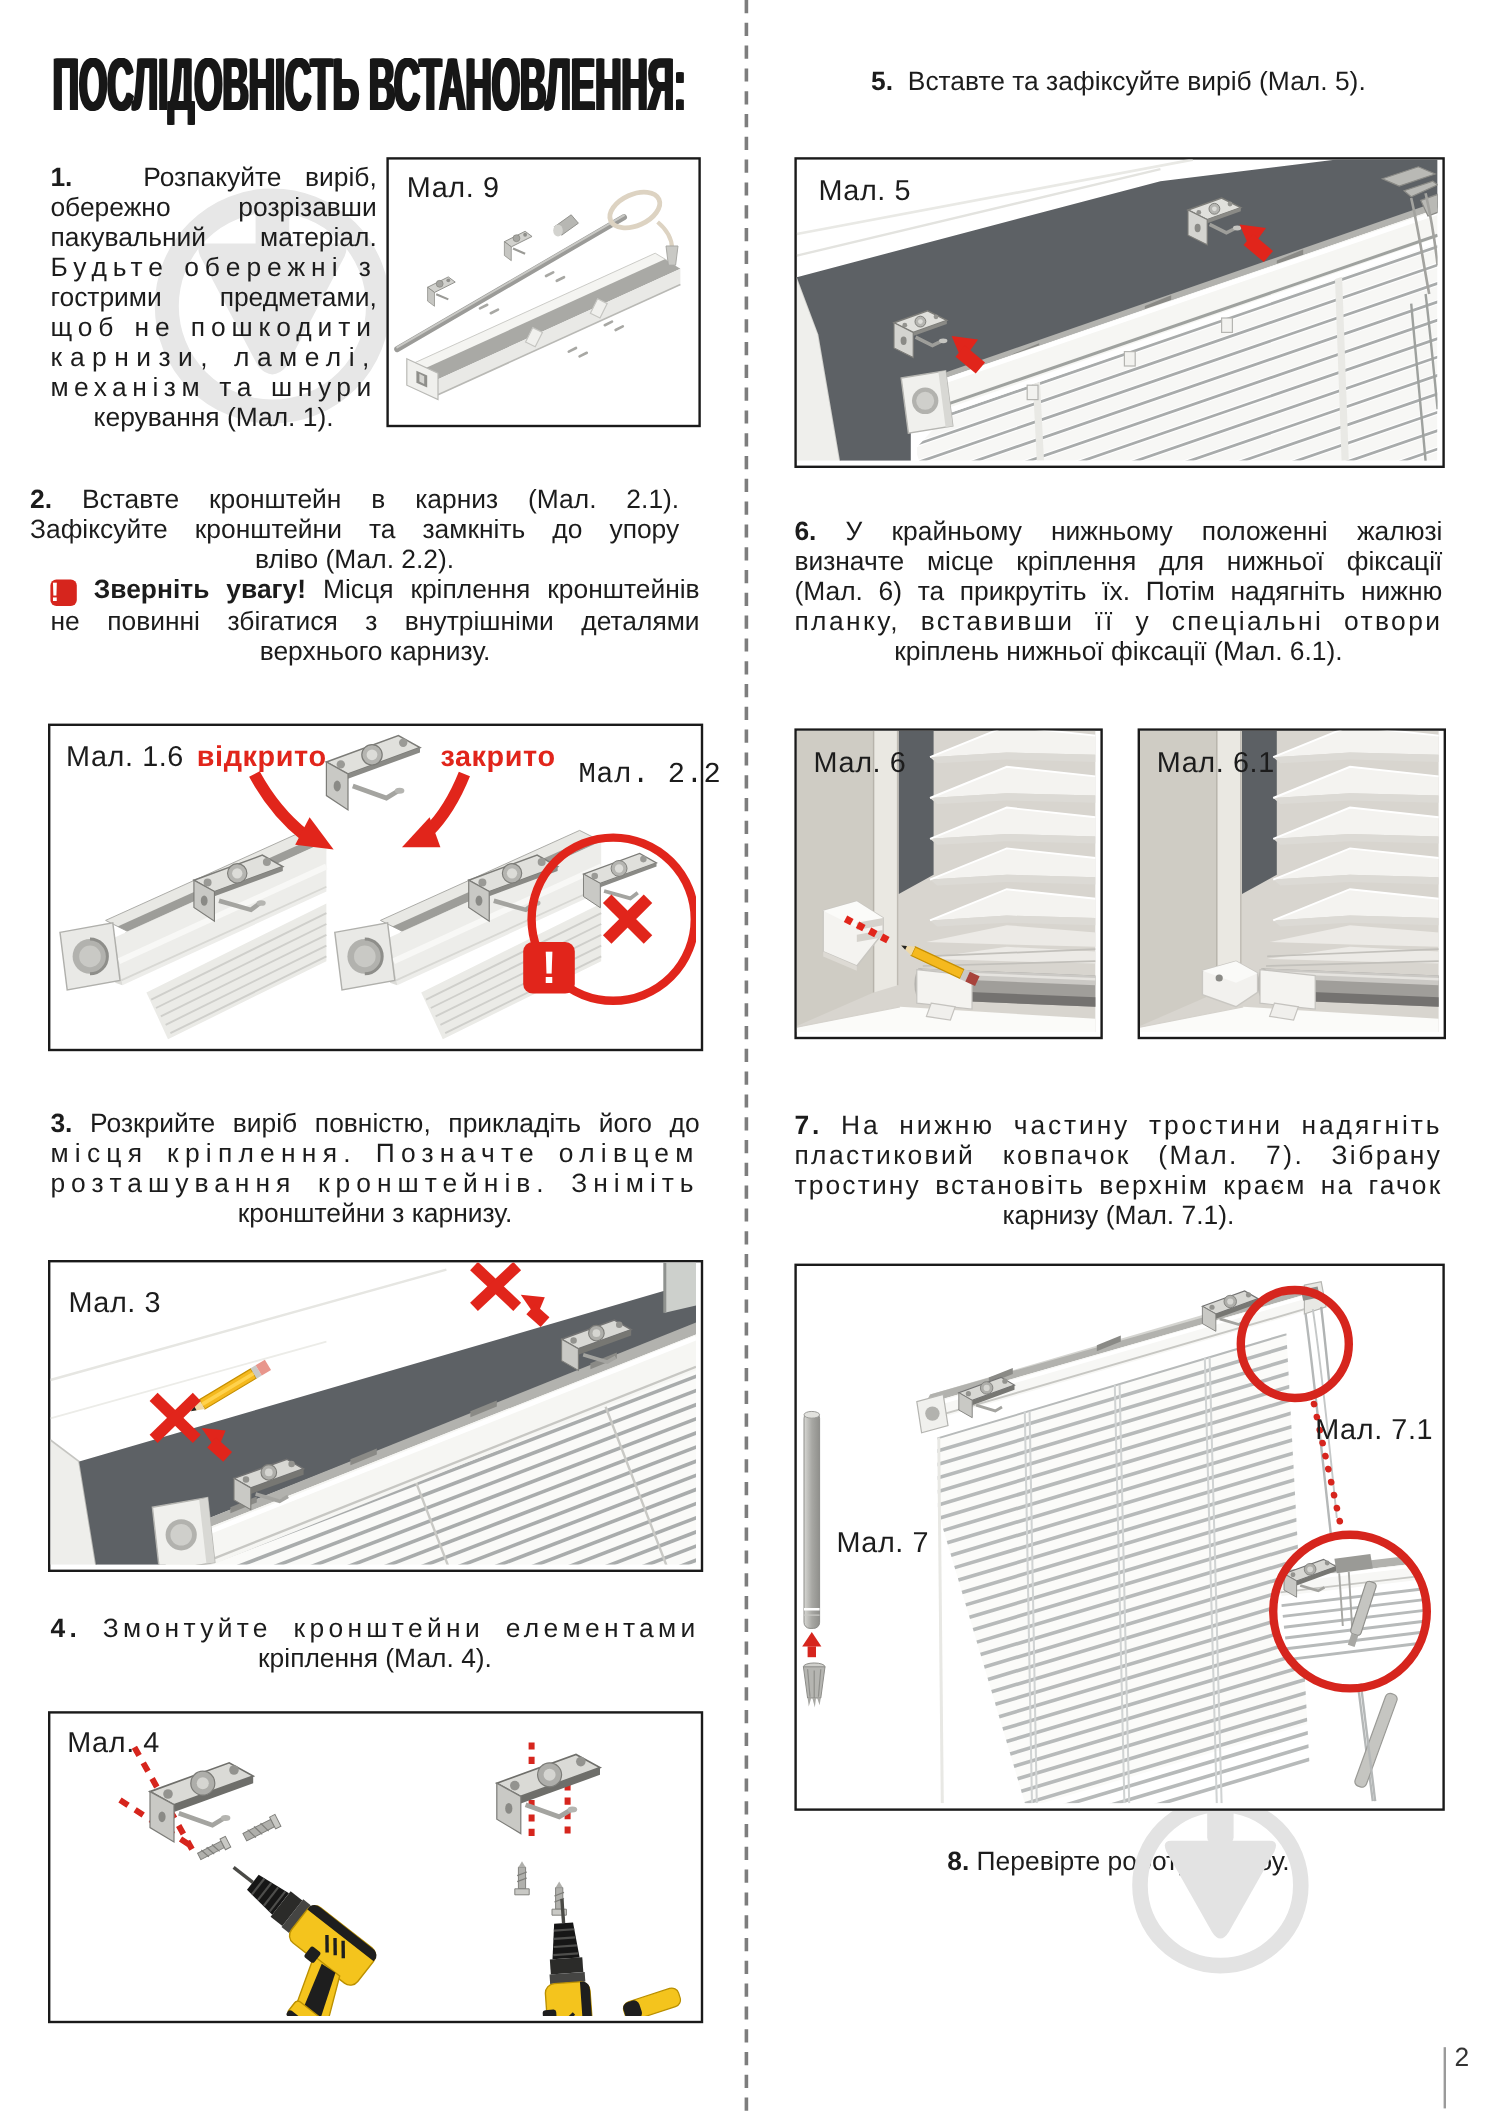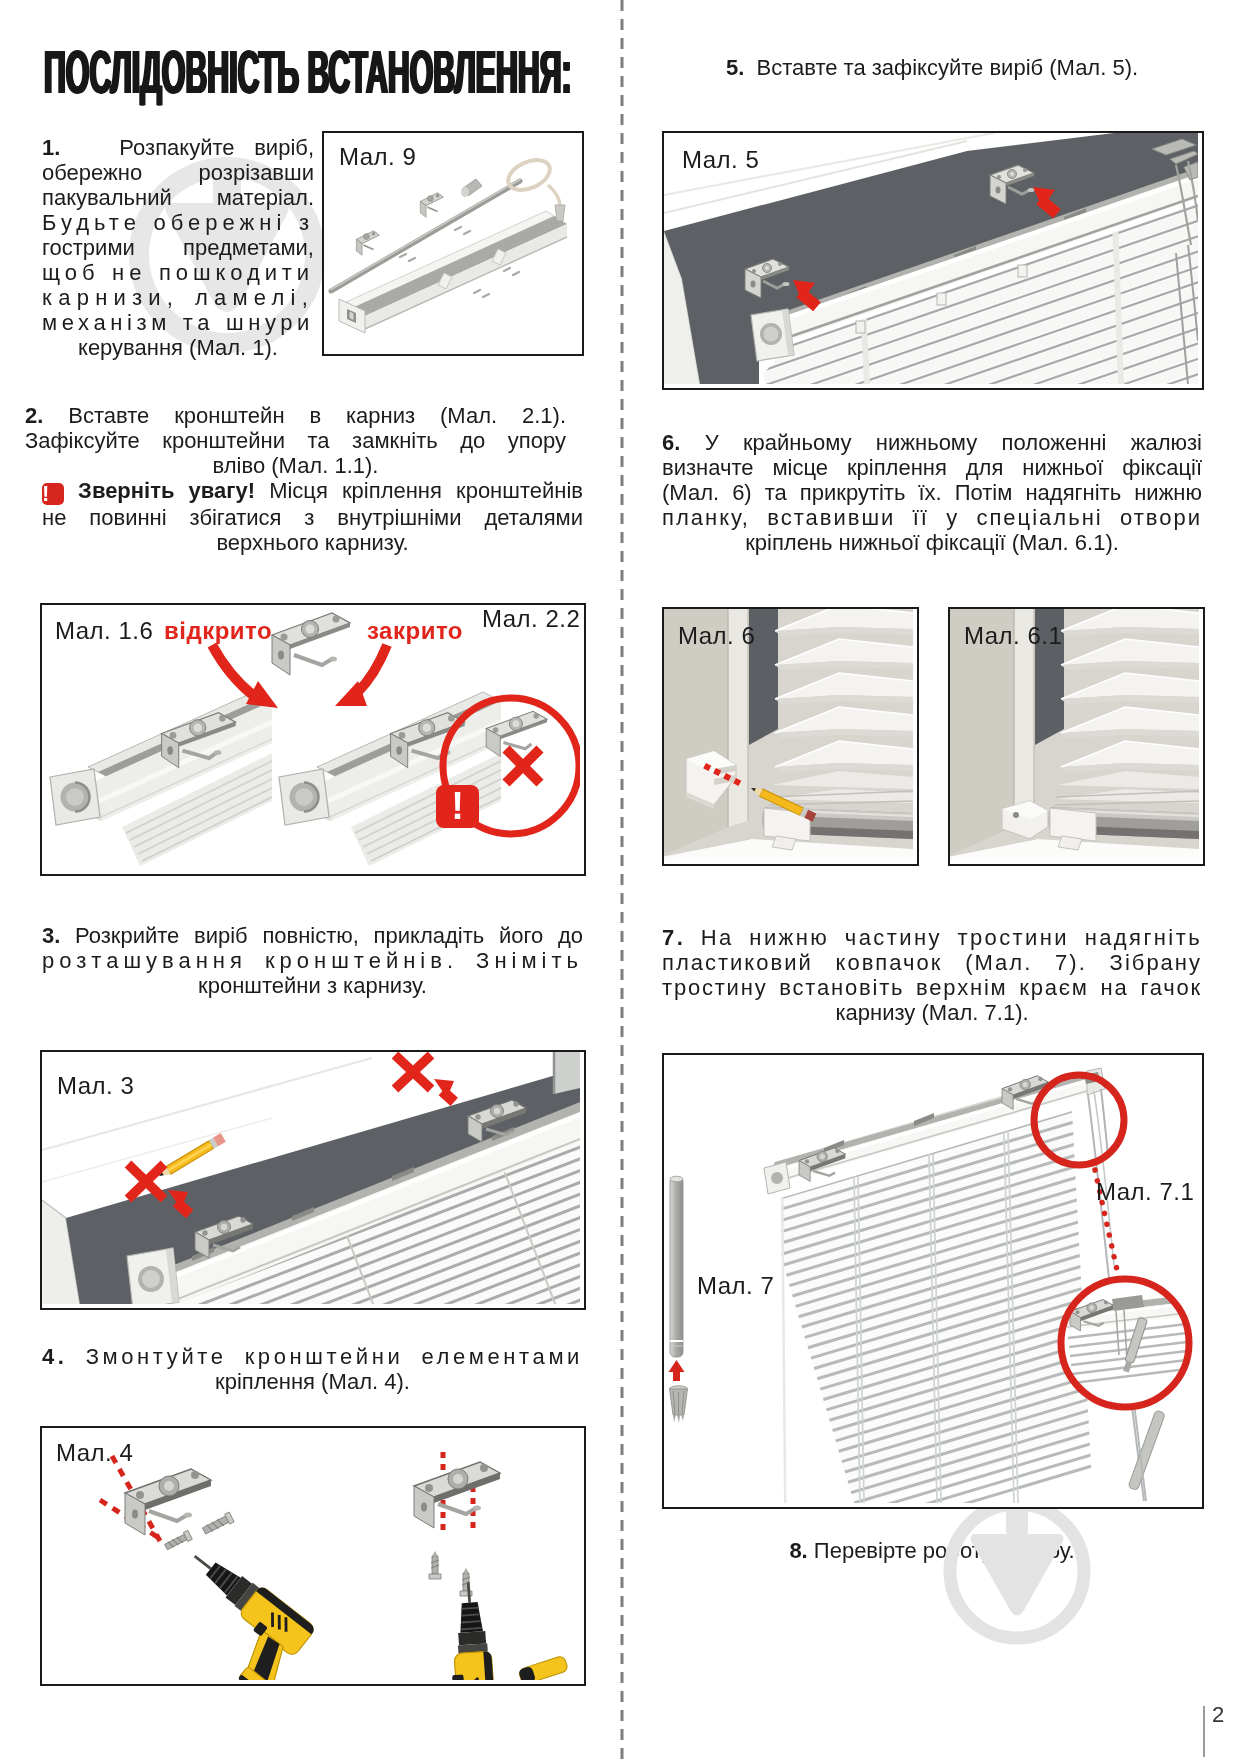--- a/index.html
+++ b/index.html
@@ -98,33 +98,33 @@
     <g fill="#f0f0ed" stroke="#c5c5c1" stroke-width="1">
       <polygon points="168,128 174,116 182,120 176,132"></polygon>
       <polygon points="114,152 120,140 128,144 122,156"></polygon>
     </g>
   </svg>
 </div>
 
 <div class="abs txt" style="left:25px;top:403px;width:541px;">
   <div class="j"><b>2.</b> Вставте кронштейн в карниз (Мал. 2.1).</div>
   <div class="j">Зафіксуйте кронштейни та замкніть до упору</div>
-  <div class="jl">вліво (Мал. 1.1).</div>
+  <div class="jl">вліво (Мал. 2.2).</div>
 </div>
 <div class="abs txt" style="left:42px;top:478px;width:541px;">
   <div class="j"><span style="display:inline-block;width:22px;height:22px;background:#d6251d;border-radius:5px;color:#fff;font-weight:bold;text-align:center;line-height:22px;vertical-align:-3px;">!</span> <b>Зверніть увагу!</b> Місця кріплення кронштейнів</div>
   <div class="j">не повинні збігатися з внутрішніми деталями</div>
   <div class="jl">верхнього карнизу.</div>
 </div>
 
 <div class="figbox" id="fig2" style="left:40px;top:603px;width:542px;height:269px;">
   <div class="figlab" style="left:13px;top:12px;">Мал. 1.6</div>
   <div class="figlab red" style="left:122px;top:12px;font-weight:bold;">відкрито</div>
   <div class="figlab red" style="left:325px;top:12px;font-weight:bold;">закрито</div>
-  <div class="figlab" style="left:440px;top:0;">Мал. 2.2</div>
+  <div class="figlab" style="left:440px;top:28px;font-family:Liberation Mono, monospace;">Мал. 2.2</div>
   <svg width="538" height="265" viewBox="0 0 538 265" style="position:absolute;left:0;top:0;">
     <defs>
       <g id="corn2">
 
         <polygon points="80,222 230,148 230,196 98,261" fill="#ebebe7"></polygon>
         <g stroke="#cfcfcb" stroke-width="1.6">
           <line x1="84" y1="228" x2="230" y2="156"></line>
           <line x1="88" y1="235" x2="230" y2="165"></line>
           <line x1="92" y1="242" x2="230" y2="174"></line>
           <line x1="96" y1="249" x2="230" y2="183"></line>
@@ -194,20 +194,21 @@
       <line x1="464" y1="144" x2="498" y2="178"></line>
       <line x1="498" y1="144" x2="464" y2="178"></line>
     </g>
     <rect x="394" y="180" width="43" height="43" rx="8" fill="#e1251b"></rect>
     <text x="415.5" y="214" font-size="38" font-weight="bold" fill="#ffffff" text-anchor="middle" font-family="Liberation Sans, sans-serif">!</text>
   </svg>
 </div>
 
 <div class="abs txt" style="left:42px;top:923px;width:541px;">
   <div class="j"><b>3.</b> Розкрийте виріб повністю, прикладіть його до</div>
+  <div class="j" style="letter-spacing:5.2px;">місця кріплення. Позначте олівцем</div>
   <div class="j" style="letter-spacing:5px;">розташування кронштейнів. Зніміть</div>
   <div class="jl">кронштейни з карнизу.</div>
 </div>
 
 <div class="figbox" id="fig3" style="left:40px;top:1050px;width:542px;height:256px;">
   <div class="figlab" style="left:15px;top:20px;">Мал. 3</div>
   <svg width="538" height="252" viewBox="0 0 538 252" style="position:absolute;left:0;top:0;">
     <defs>
       <clipPath id="f3slats">
           <polygon points="108,258 538,86 538,252 108,252"></polygon>

